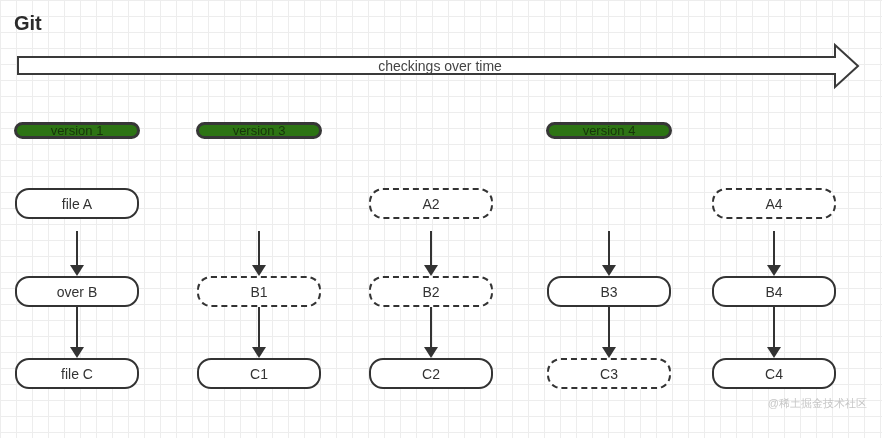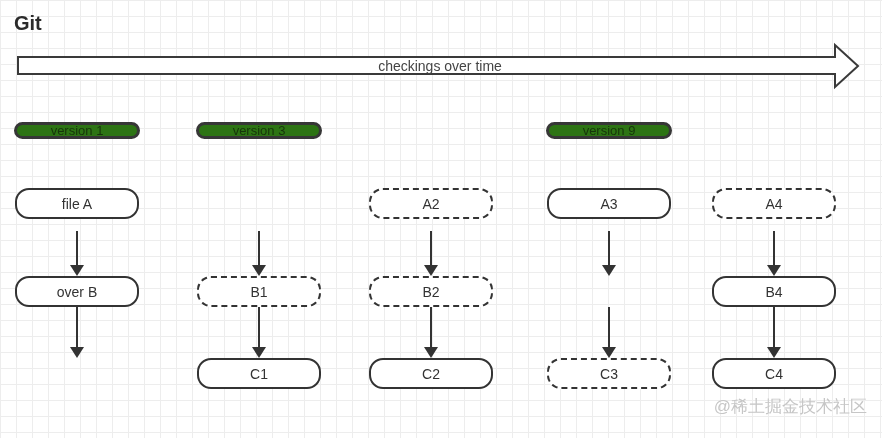--- a/index.html
+++ b/index.html
@@ -47,22 +47,22 @@
   .varrow.gap-ab{top:231px;height:45px;}
   .varrow.gap-bc{top:307px;height:51px;}
   .vline{width:2.5px;flex:1;background:#333333;}
   .vhead{
     width:0;height:0;
     border-left:7px solid transparent;
     border-right:7px solid transparent;
     border-top:11px solid #333333;
   }
   .watermark{
-    position:absolute;right:15px;bottom:20px;
-    font-size:17px;color:#c6c6c6;margin-left:24px;
+    position:absolute;right:15px;bottom:27px;
+    font-size:11px;color:#c6c6c6;margin-left:24px;
   }
 </style>
 </head>
 <body>
 
 <div class="canvas">
 
   <div class="git-title">Git</div>
 
   <svg class="timeline-svg" width="882" height="100" viewBox="0 0 882 100">
@@ -75,20 +75,21 @@
     <div class="box solid row-a">file A</div>
     <div class="varrow gap-ab">
         <div class="vline"></div>
         <div class="vhead"></div>
       </div>
     <div class="box solid row-b">over B</div>
     <div class="varrow gap-bc">
         <div class="vline"></div>
         <div class="vhead"></div>
       </div>
+    <div class="box solid row-c">file C</div>
   </div>
 
   <div class="col" style="left:196px">
     <div class="pill">version 3</div>
     <div class="varrow gap-ab">
         <div class="vline"></div>
         <div class="vhead"></div>
       </div>
     <div class="box dashed row-b">B1</div>
     <div class="varrow gap-bc">
@@ -106,26 +107,26 @@
       </div>
     <div class="box dashed row-b">B2</div>
     <div class="varrow gap-bc">
         <div class="vline"></div>
         <div class="vhead"></div>
       </div>
     <div class="box solid row-c">C2</div>
   </div>
 
   <div class="col" style="left:546px">
-    <div class="pill">version 9</div>
-    <div class="box solid row-a">A3</div>
+    <div class="pill">version 4</div>
     <div class="varrow gap-ab">
         <div class="vline"></div>
         <div class="vhead"></div>
       </div>
+    <div class="box solid row-b">B3</div>
     <div class="varrow gap-bc">
         <div class="vline"></div>
         <div class="vhead"></div>
       </div>
     <div class="box dashed row-c">C3</div>
   </div>
 
   <div class="col" style="left:711px">
     <div class="box dashed row-a">A4</div>
     <div class="varrow gap-ab">

